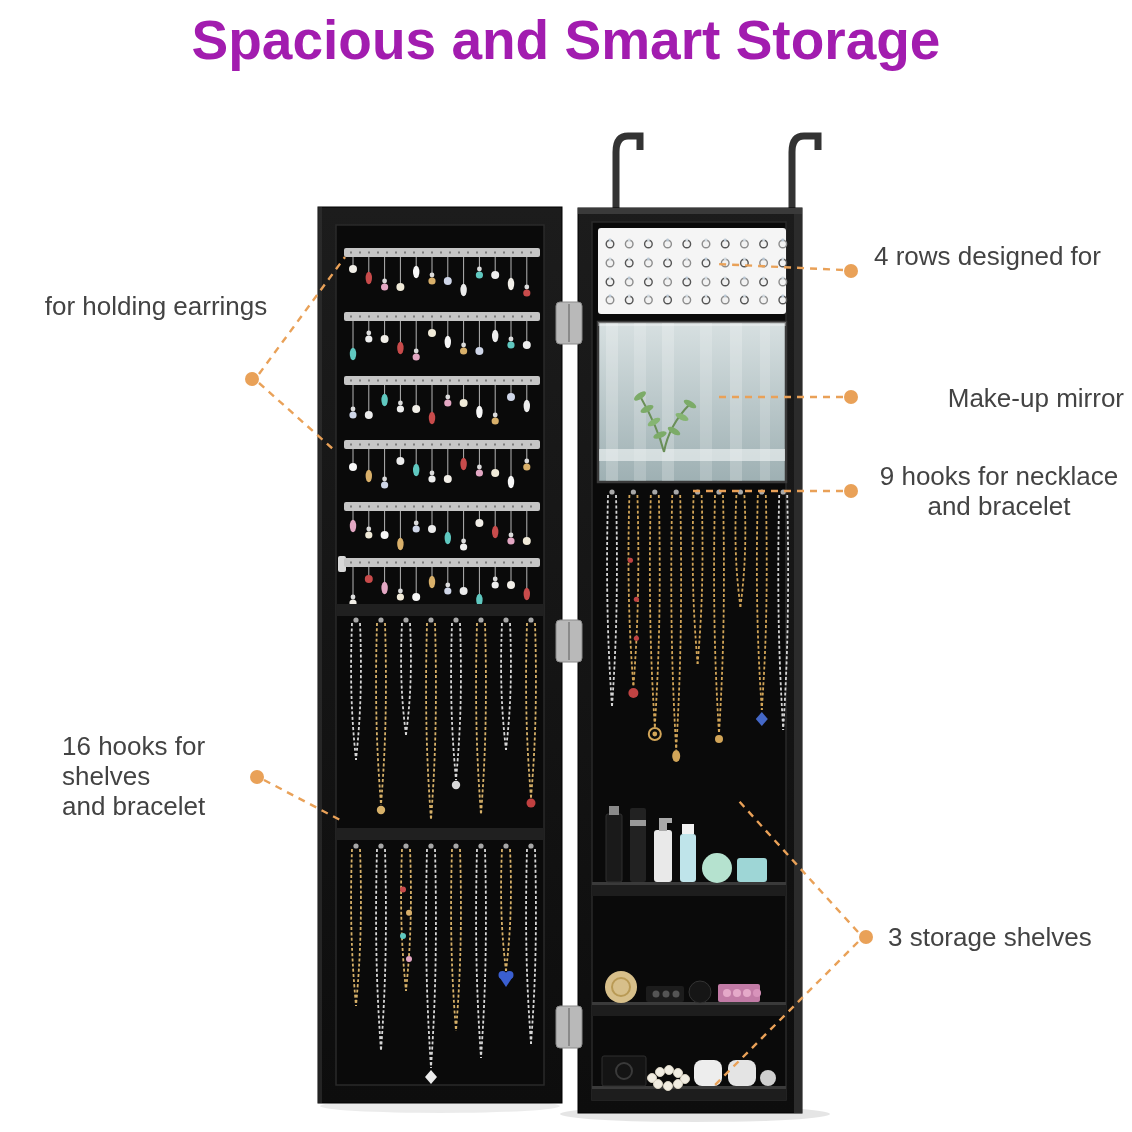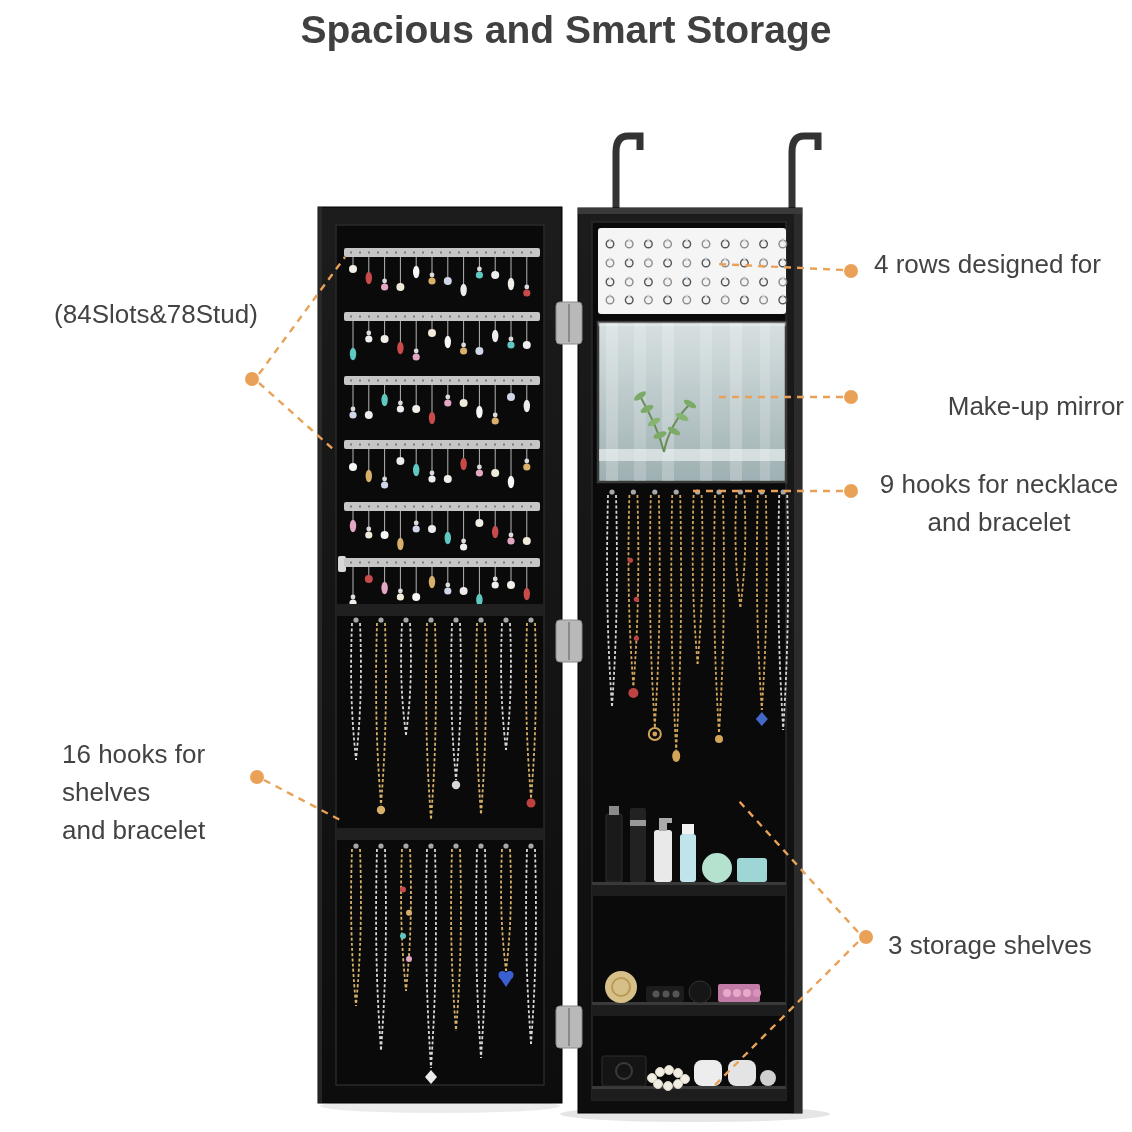--- a/index.html
+++ b/index.html
@@ -1,21 +1,21 @@
 <!DOCTYPE html>
 <html><head>
 <meta charset="utf-8">
 <style>
   html,body{margin:0;padding:0;background:#fff;}
   .stage{position:relative;width:1132px;height:1132px;background:#ffffff;overflow:hidden;
          font-family:"Liberation Sans", sans-serif;}
   .title{position:absolute;top:8px;left:0;width:100%;text-align:center;margin:0;
-         font-size:39px;font-weight:bold;color:#404040;letter-spacing:0px;}
+         font-size:55px;font-weight:bold;color:#a21caf;letter-spacing:0px;}
   .callout{position:absolute;font-size:26px;line-height:30px;color:#434343;}
-  .callout .cline{white-space:nowrap;margin-top:8px;}
+  .callout .cline{white-space:nowrap;}
   #co-earrings{left:0px;top:291px;width:312px;text-align:center;}
   #co-left-hooks{left:62px;top:731px;width:232px;}
   #co-rings{left:874px;top:241px;width:250px;text-align:left;}
   #co-mirror{left:874px;top:383px;width:250px;text-align:right;}
   #co-right-hooks{left:874px;top:461px;width:250px;text-align:center;}
   #co-storage{left:888px;top:922px;width:250px;text-align:left;}
   svg{position:absolute;left:0;top:0;}
 </style>
 </head>
 <body>
@@ -529,21 +529,21 @@
       <circle cx="252" cy="379" r="7"></circle>
       <circle cx="257" cy="777" r="7"></circle>
       <circle cx="851" cy="271" r="7"></circle>
       <circle cx="851" cy="397" r="7"></circle>
       <circle cx="851" cy="491" r="7"></circle>
       <circle cx="866" cy="937" r="7"></circle>
     </g>
   </svg>
 
   <div class="callout" id="co-earrings">
-    <div class="cline">(84Slots&amp;78Stud)</div>
+    <div class="cline">for holding earrings</div>
   </div>
 
   <div class="callout" id="co-left-hooks">
     <div class="cline">16 hooks for</div>
     <div class="cline">shelves</div>
     <div class="cline">and bracelet</div>
   </div>
 
   <div class="callout" id="co-rings">
     <div class="cline">4 rows designed for</div>

